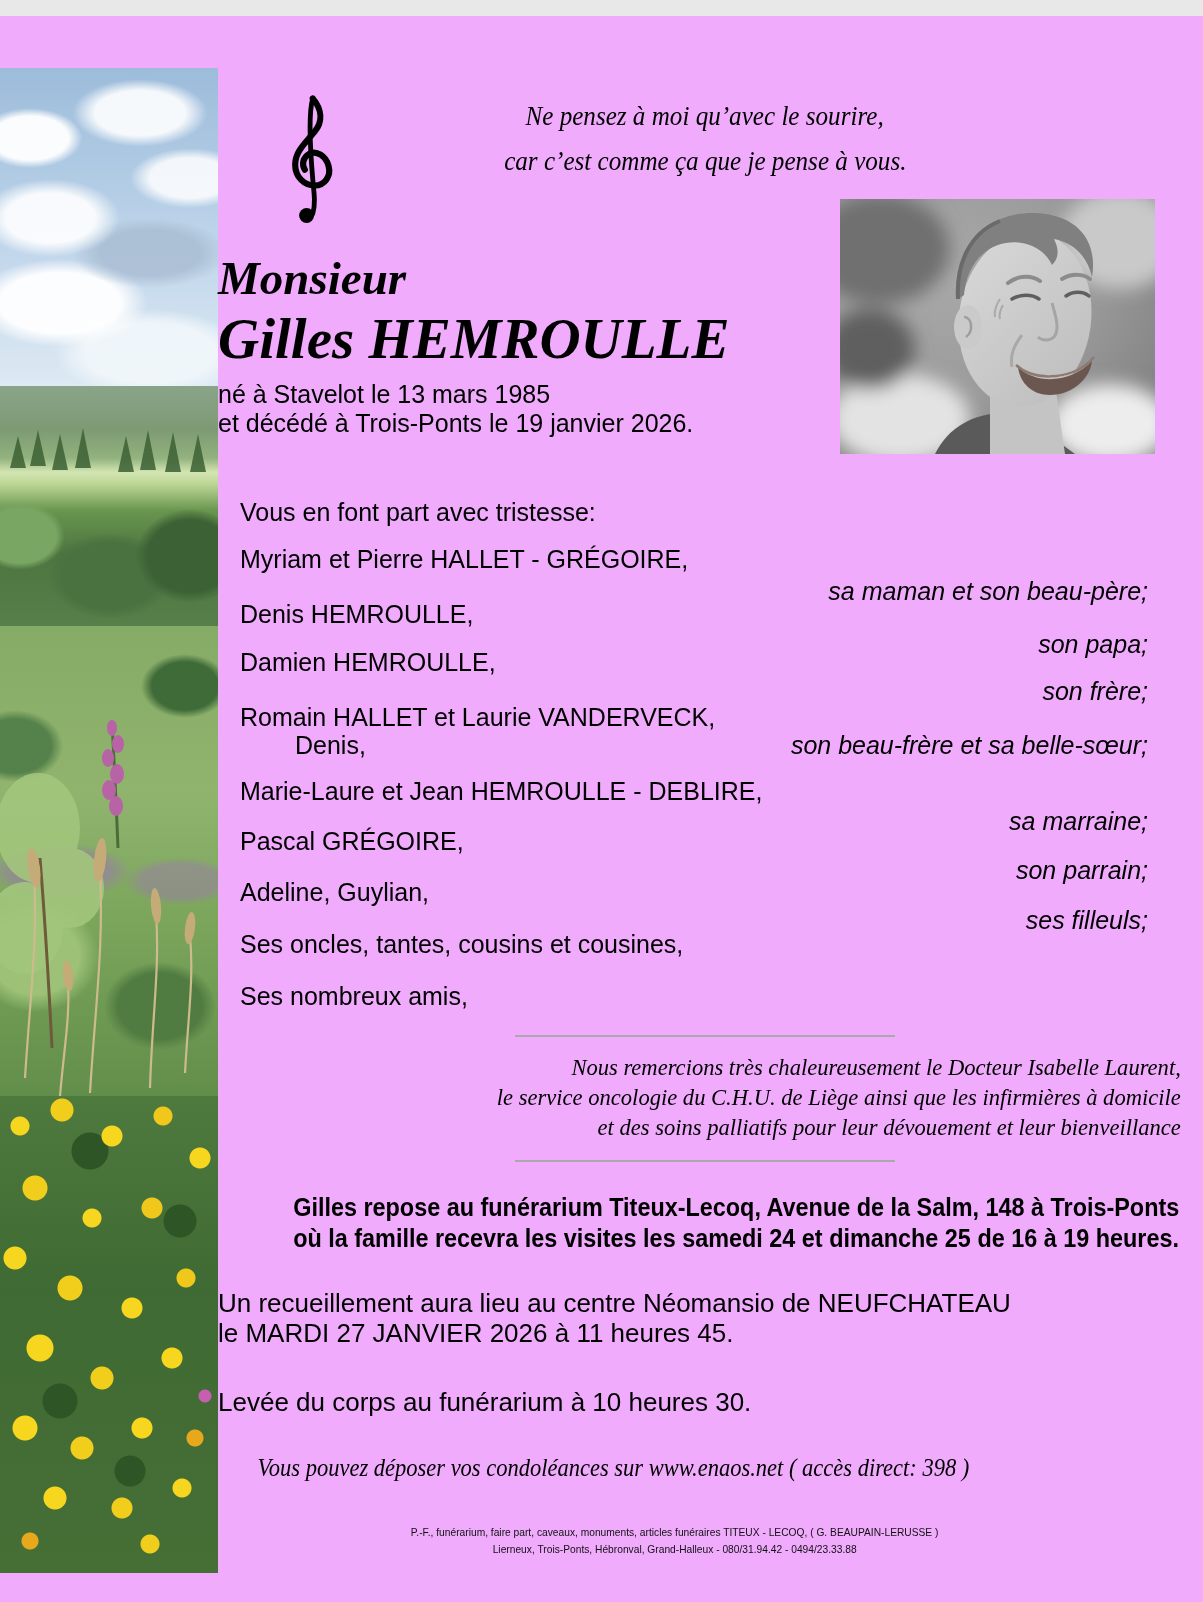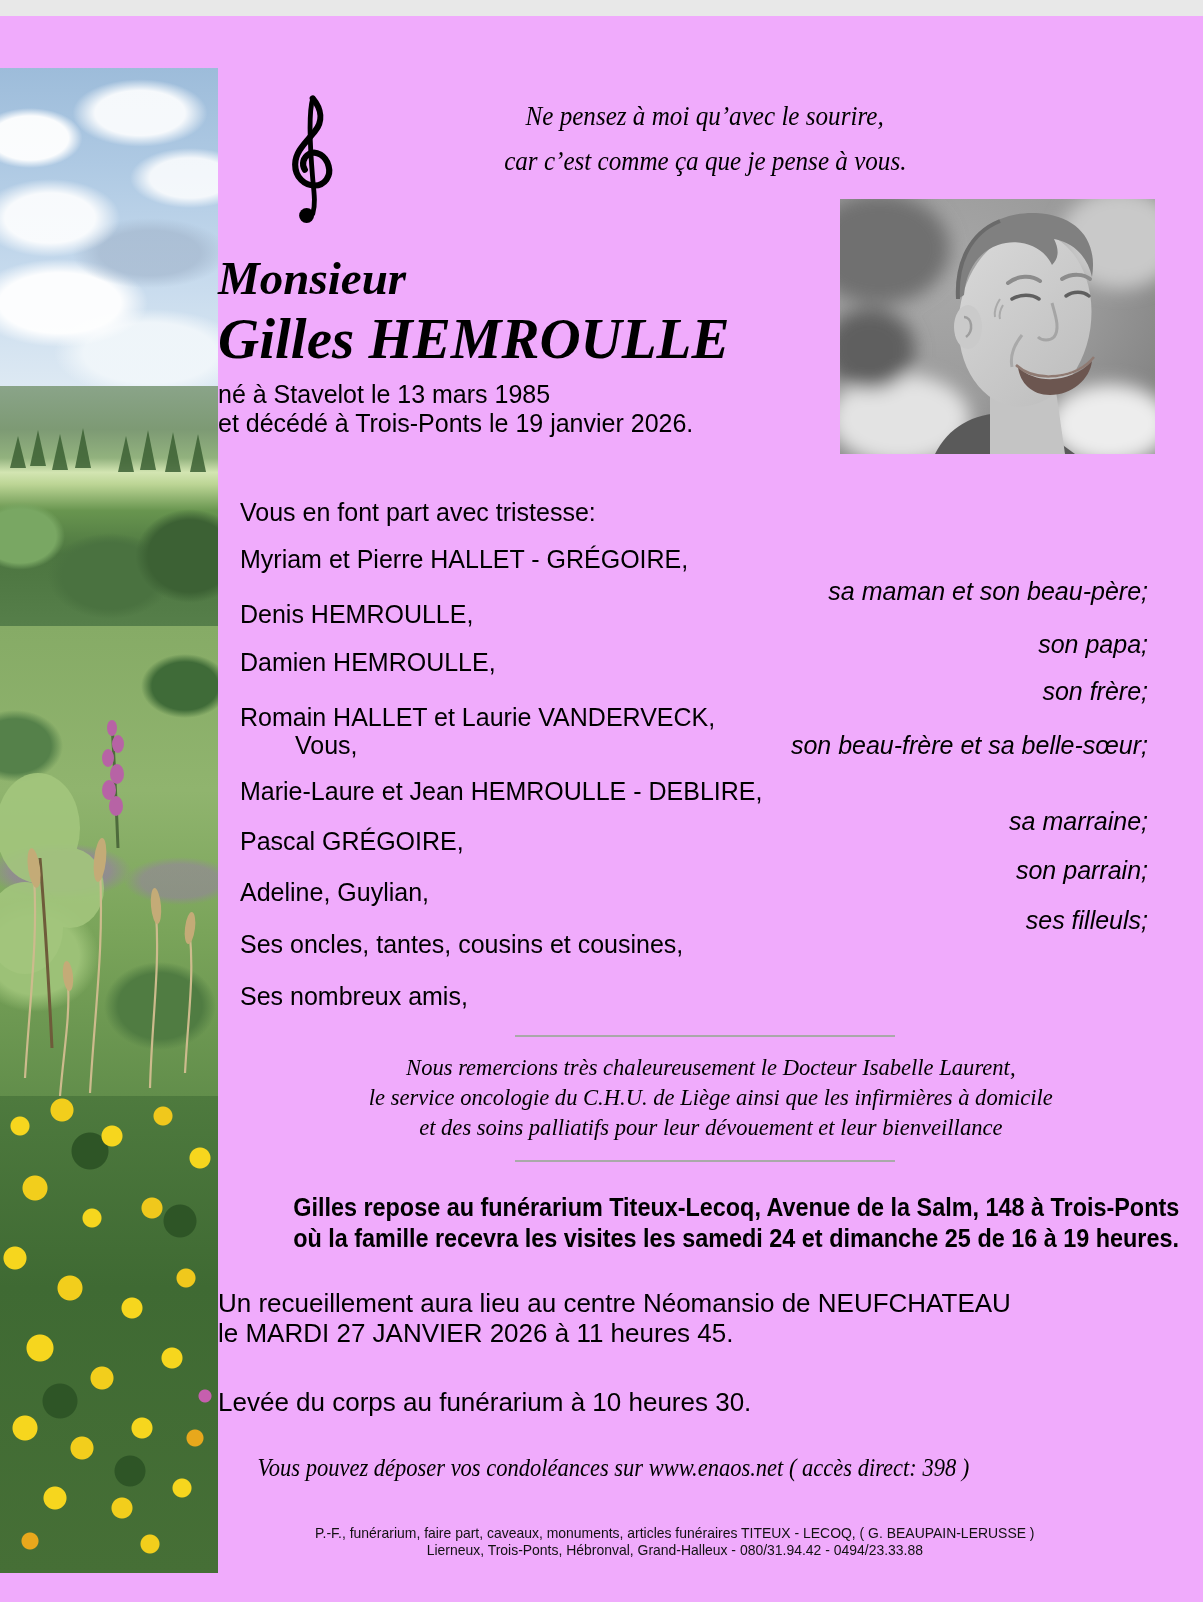--- a/index.html
+++ b/index.html
@@ -86,36 +86,36 @@
 
   
   .fam{position:absolute;left:240px;width:908px;font-size:25px;white-space:nowrap;}
   .rel{text-align:right;font-style:italic;}
   .indent{padding-left:55px;}
 
   
   .divider{position:absolute;left:515px;width:380px;height:2px;background:#a9a9a9;}
 
   
-  .thanks{position:absolute;left:218px;top:1036px;width:985px;text-align:center;
+  .thanks{position:absolute;left:218px;top:1036px;width:985px;text-align:right;
           font-family:"Liberation Serif",serif;font-style:italic;font-size:24px;line-height:30px;}
   .thanks .inner{display:inline-block;transform:scaleX(.94);transform-origin:center;}
 
   
   .repose{position:absolute;left:218px;top:1176px;width:1036px;text-align:center;
           font-weight:bold;font-size:26px;line-height:31px;}
   .repose .inner{display:inline-block;transform:scaleX(.9);transform-origin:center;white-space:nowrap;}
   .ceremony{position:absolute;left:218px;top:1272px;width:985px;font-size:26px;line-height:30px;}
   .levee{position:absolute;left:218px;top:1371px;width:1053px;font-size:26px;}
   .condolences{position:absolute;left:218px;top:1438px;width:915px;text-align:left;
                font-family:"Liberation Serif",serif;font-style:italic;font-size:25px;}
   .condolences .inner{display:inline-block;transform:scaleX(.9);transform-origin:center;white-space:nowrap;}
 
   
-  .footer{position:absolute;left:218px;top:1508px;width:914px;text-align:center;font-size:15px;line-height:17px;color:#111;}
+  .footer{position:absolute;left:218px;top:1508px;width:914px;text-align:center;font-size:11px;line-height:17px;color:#111;}
   .footer .inner{display:inline-block;transform:scaleX(.93);transform-origin:center;}
 </style>
 </head>
 <body>
 
 <div class="page">
 
   <div class="strip">
     <div class="sky"></div>
     <div class="forest"></div>
@@ -249,21 +249,21 @@
   <div class="fam" style="top:529px">Myriam et Pierre HALLET - GRÉGOIRE,</div>
   <div class="fam rel" style="top:561px">sa maman et son beau-père;</div>
 
   <div class="fam" style="top:584px">Denis HEMROULLE,</div>
   <div class="fam rel" style="top:614px">son papa;</div>
 
   <div class="fam" style="top:632px">Damien HEMROULLE,</div>
   <div class="fam rel" style="top:661px">son frère;</div>
 
   <div class="fam" style="top:687px">Romain HALLET et Laurie VANDERVECK,</div>
-  <div class="fam indent" style="top:715px">Vous,</div>
+  <div class="fam indent" style="top:715px">Denis,</div>
   <div class="fam rel" style="top:715px">son beau-frère et sa belle-sœur;</div>
 
   <div class="fam" style="top:761px">Marie-Laure et Jean HEMROULLE - DEBLIRE,</div>
   <div class="fam rel" style="top:791px">sa marraine;</div>
 
   <div class="fam" style="top:811px">Pascal GRÉGOIRE,</div>
   <div class="fam rel" style="top:840px">son parrain;</div>
 
   <div class="fam" style="top:862px">Adeline, Guylian,</div>
   <div class="fam" style="top:914px">Ses oncles, tantes, cousins et cousines,</div>

